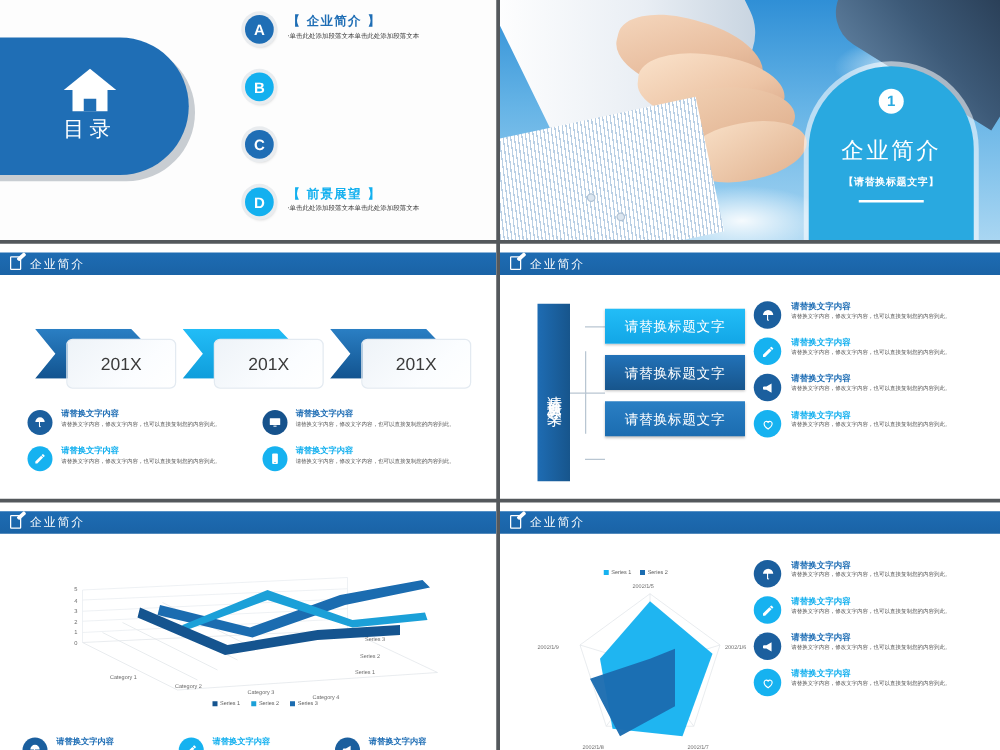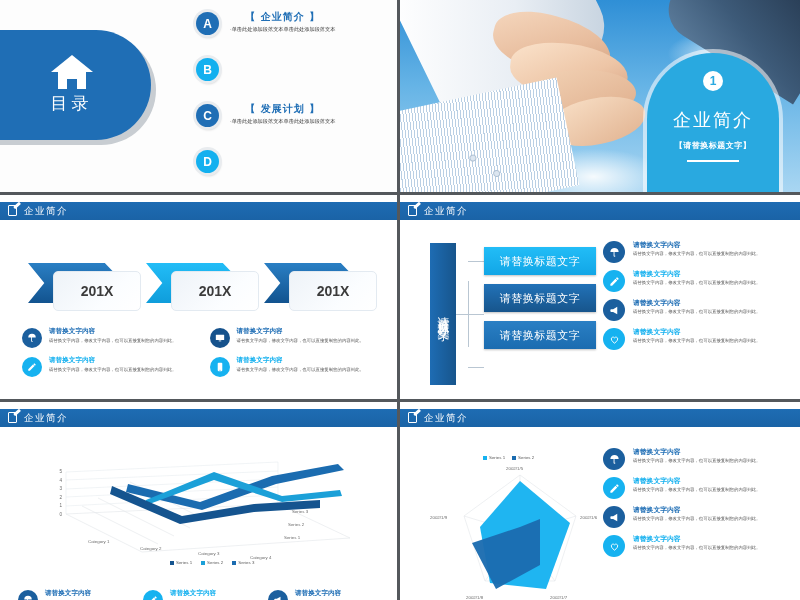--- a/index.html
+++ b/index.html
@@ -61,21 +61,21 @@
     width: 195px;
   }
   .toc-row { display: flex; align-items: flex-start; margin-bottom: 12px; height: 34px; }
   .toc-badge {
     width: 23px; height: 23px; border-radius: 50%;
     display: flex; align-items: center; justify-content: center;
     color: #fff; font-size: 12px; font-weight: bold;
     box-shadow: 0 0 0 3px #e9ecef, 1px 2px 3px rgba(0,0,0,.35);
     flex: none; margin-top: 2px; margin-right: 11px;
   }
-  .toc-txt { padding-top: 0px; text-align: center; }
+  .toc-txt { padding-top: 0px; }
   .toc-title {
     font-size: 10px; letter-spacing: 1px; font-weight: bold;
     font-family: "DejaVu Sans", sans-serif;
     margin-bottom: 2px;
   }
   .toc-sub {
     font-size: 5.2px; color: #3c3c3c; line-height: 1.3;
     font-family: "DejaVu Sans", sans-serif;
   }
 
@@ -172,21 +172,21 @@
     position:absolute; right:-2px; top:-1px; width:8px; height:2.6px;
     background:#ffffff; transform:rotate(-42deg); border-radius:1px;
   }
   .hdr-title {
     color: #ffffff; font-size: 9.5px; letter-spacing: 1.5px;
     font-family: "DejaVu Sans", sans-serif;
   }
 
   
   .chev-wrap { position: absolute; left: 28px; top: 68px; display: flex; }
-  .chev-unit { position: relative; width: 118px; height: 36px; font-weight: bold; }
+  .chev-unit { position: relative; width: 118px; height: 36px; }
   .chev {
     position: absolute; left: 0; top: 0; width: 96px; height: 40px;
     clip-path: polygon(0 0, 80% 0, 100% 50%, 80% 100%, 0 100%, 17% 50%);
   }
   .chev-box {
     position: absolute; left: 25px; top: 8px; width: 88px; height: 40px;
     background: linear-gradient(135deg,#eef3f8 0%,#fbfdff 65%,#ffffff 100%);
     border: 1px solid #e3eaf1; border-radius: 5px;
     display: flex; align-items: center; justify-content: center;
     font-size: 14px; color: #3b3b3b;
@@ -279,27 +279,27 @@
         <div class="toc-txt">
           <div class="toc-title" style="color:#1f6eb5">【 企业简介 】</div>
           <div class="toc-sub">·单击此处添加段落文本单击此处添加段落文本</div>
         </div>
       </div>
       <div class="toc-row">
         <div class="toc-badge" style="background:#13b0ef">B</div>
       </div>
       <div class="toc-row">
         <div class="toc-badge" style="background:#1f6eb5">C</div>
-        <div class="toc-txt">
-          <div class="toc-title" style="color:#1f6eb5">【 发展计划 】</div>
-          <div class="toc-sub">·单击此处添加段落文本单击此处添加段落文本</div>
-        </div>
       </div>
       <div class="toc-row">
         <div class="toc-badge" style="background:#13b0ef">D</div>
+        <div class="toc-txt">
+          <div class="toc-title" style="color:#13b0ef">【 前景展望 】</div>
+          <div class="toc-sub">·单击此处添加段落文本单击此处添加段落文本</div>
+        </div>
       </div>
     </div>
   </div>
 
   <div class="slide s2">
     <div class="sky"></div>
     <div class="sleeve-tr"></div>
     <div class="sleeve-tl2"></div>
     <div class="sleeve-l"></div>
     <div class="hand h1"></div>

